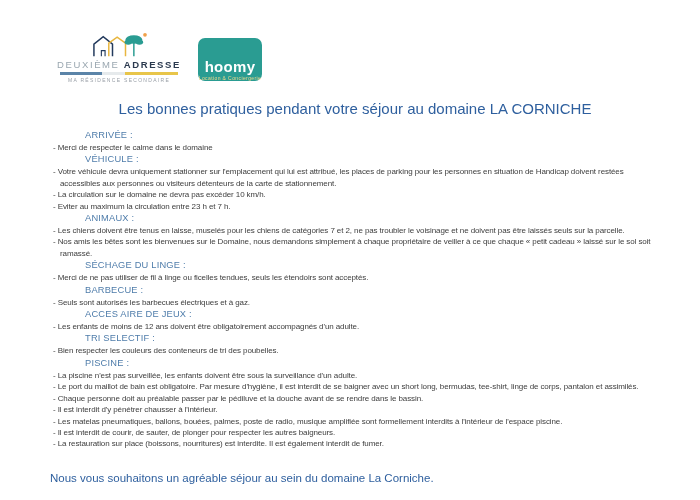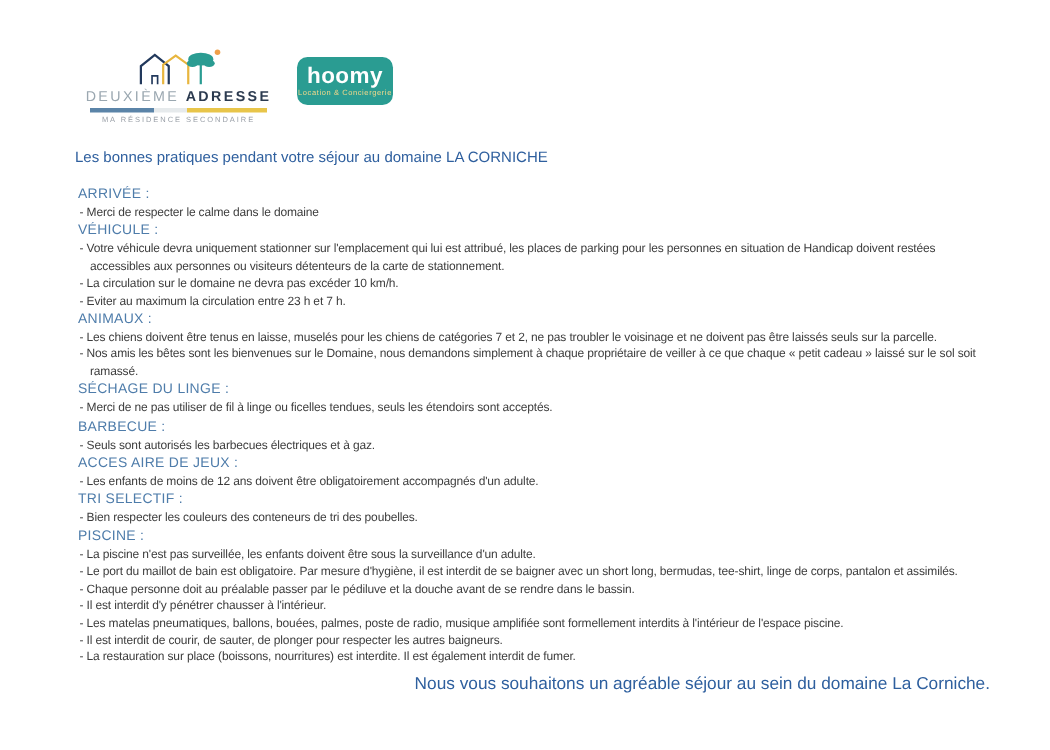--- a/index.html
+++ b/index.html
@@ -20,35 +20,35 @@
   .header{display:flex;align-items:flex-start;gap:16px;margin-left:6px;height:58px;}
   .brand-da{display:flex;flex-direction:column;align-items:center;width:126px;}
   .brand-da svg{display:block;height:26px;}
   .da-name{font-size:9.5px;letter-spacing:1.6px;white-space:nowrap;margin-top:1px;}
   .da-light{color:#9aa7b0;font-weight:400;}
   .da-bold{color:#2b3a4f;font-weight:700;}
   .da-bar{width:118px;height:3px;margin-top:2px;
     background:linear-gradient(to right,#5b84a8 0 36%,#e6eaec 36% 55%,#e8c54a 55% 100%);}
   .da-tagline{font-size:5px;letter-spacing:1.3px;color:var(--tagline-gray);margin-top:2px;white-space:nowrap;}
 
-  .brand-hoomy{width:64px;height:32px;background:var(--hoomy-teal);border-radius:7px;
-    display:flex;flex-direction:column;align-items:center;justify-content:center;margin-top:6px;}
+  .brand-hoomy{width:64px;height:43px;background:var(--hoomy-teal);border-radius:7px;
+    display:flex;flex-direction:column;align-items:center;justify-content:flex-end;margin-top:6px;}
   .hoomy-name{color:#ffffff;font-weight:700;font-size:15px;line-height:15px;letter-spacing:.3px;}
   .hoomy-tag{color:#f3d98b;font-size:5px;letter-spacing:.4px;margin-top:1px;white-space:nowrap;}
 
   
-  .title{color:var(--title-blue);font-size:10px;font-weight:400;margin:10px 0 12px 0;}
+  .title{color:var(--title-blue);font-size:15px;font-weight:400;text-align:center;margin:10px 0 12px 0;}
 
   
-  .sec-heading{color:var(--heading-blue);font-size:9.3px;line-height:13px;padding-left:2px;letter-spacing:.2px;}
+  .sec-heading{color:var(--heading-blue);font-size:9.3px;line-height:13px;padding-left:2px;letter-spacing:.2px;margin-left:33px;}
   .rule{color:var(--body-text);font-size:8px;line-height:11.4px;letter-spacing:-.1px;
     padding-left:10px;text-indent:-7px;}
 
   
-  .footer{color:var(--title-blue);font-size:11.5px;text-align:right;margin-top:6px;}
+  .footer{color:var(--title-blue);font-size:11.5px;text-align:left;margin-top:22px;}
 </style>
 </head>
 <body>
 
 <div class="page">
 
   <div class="header">
 
     <div class="brand-da">
       <svg viewBox="0 0 64 28" width="60" height="26" aria-hidden="true">

